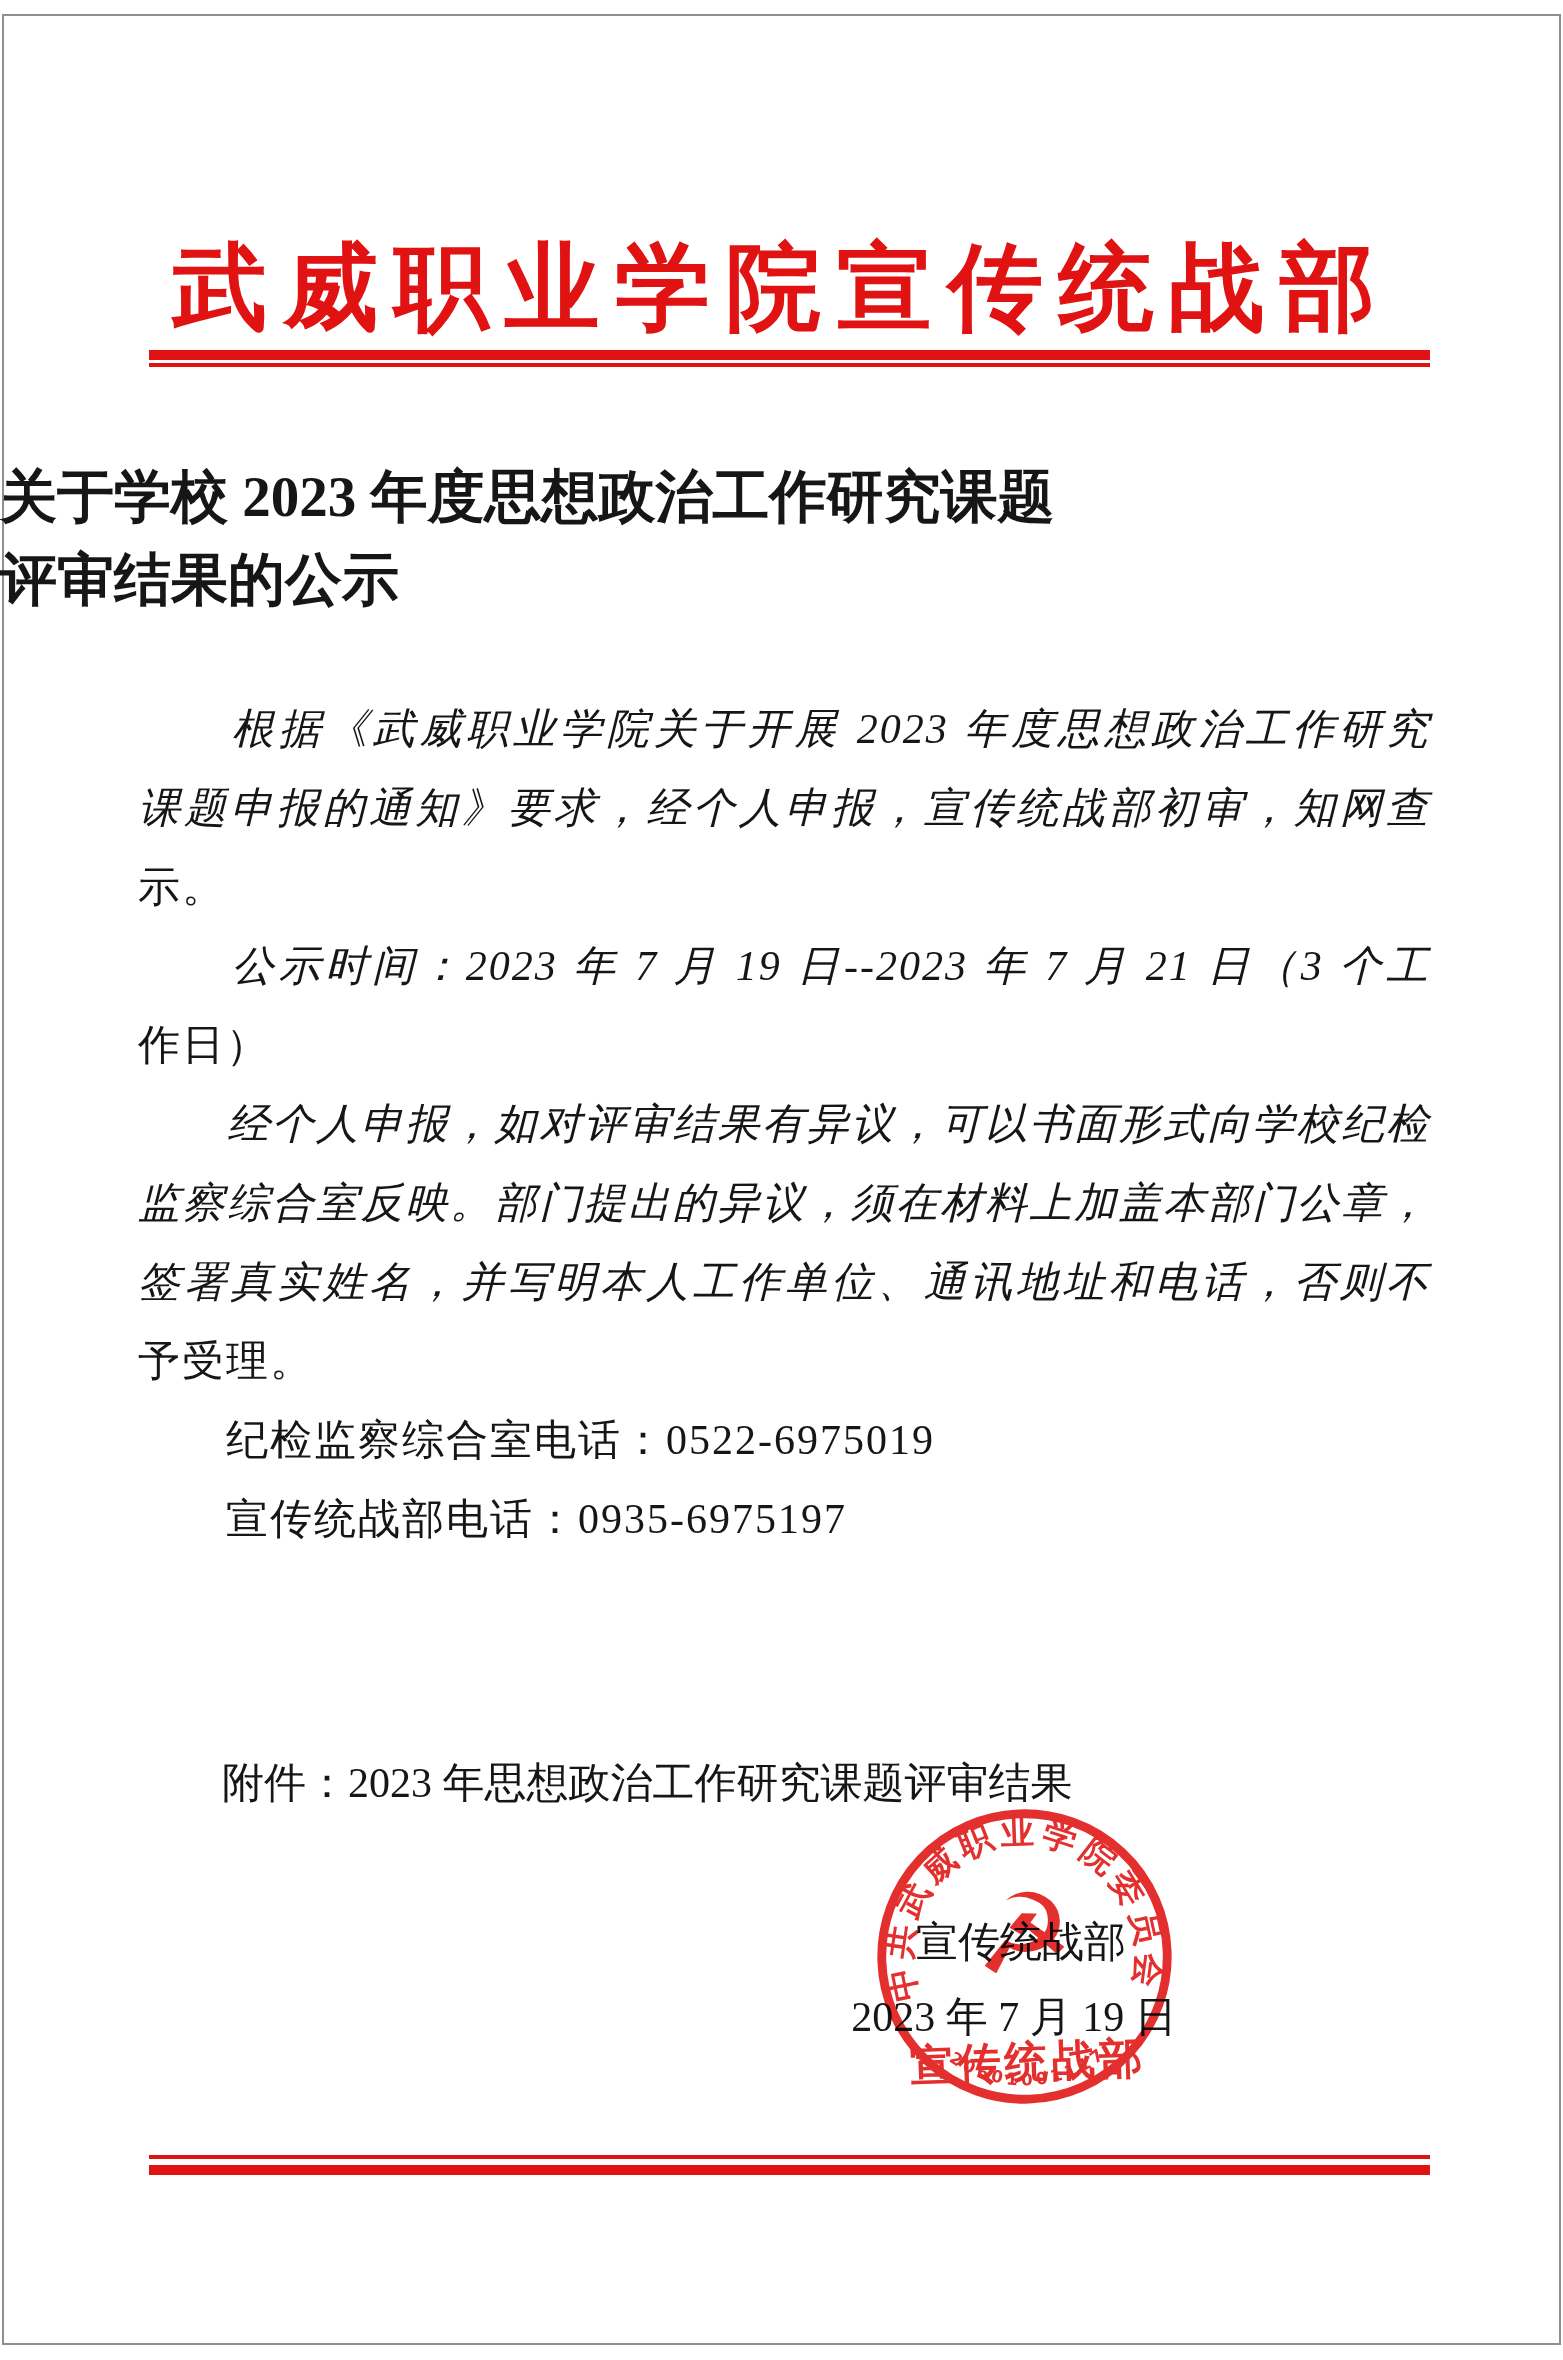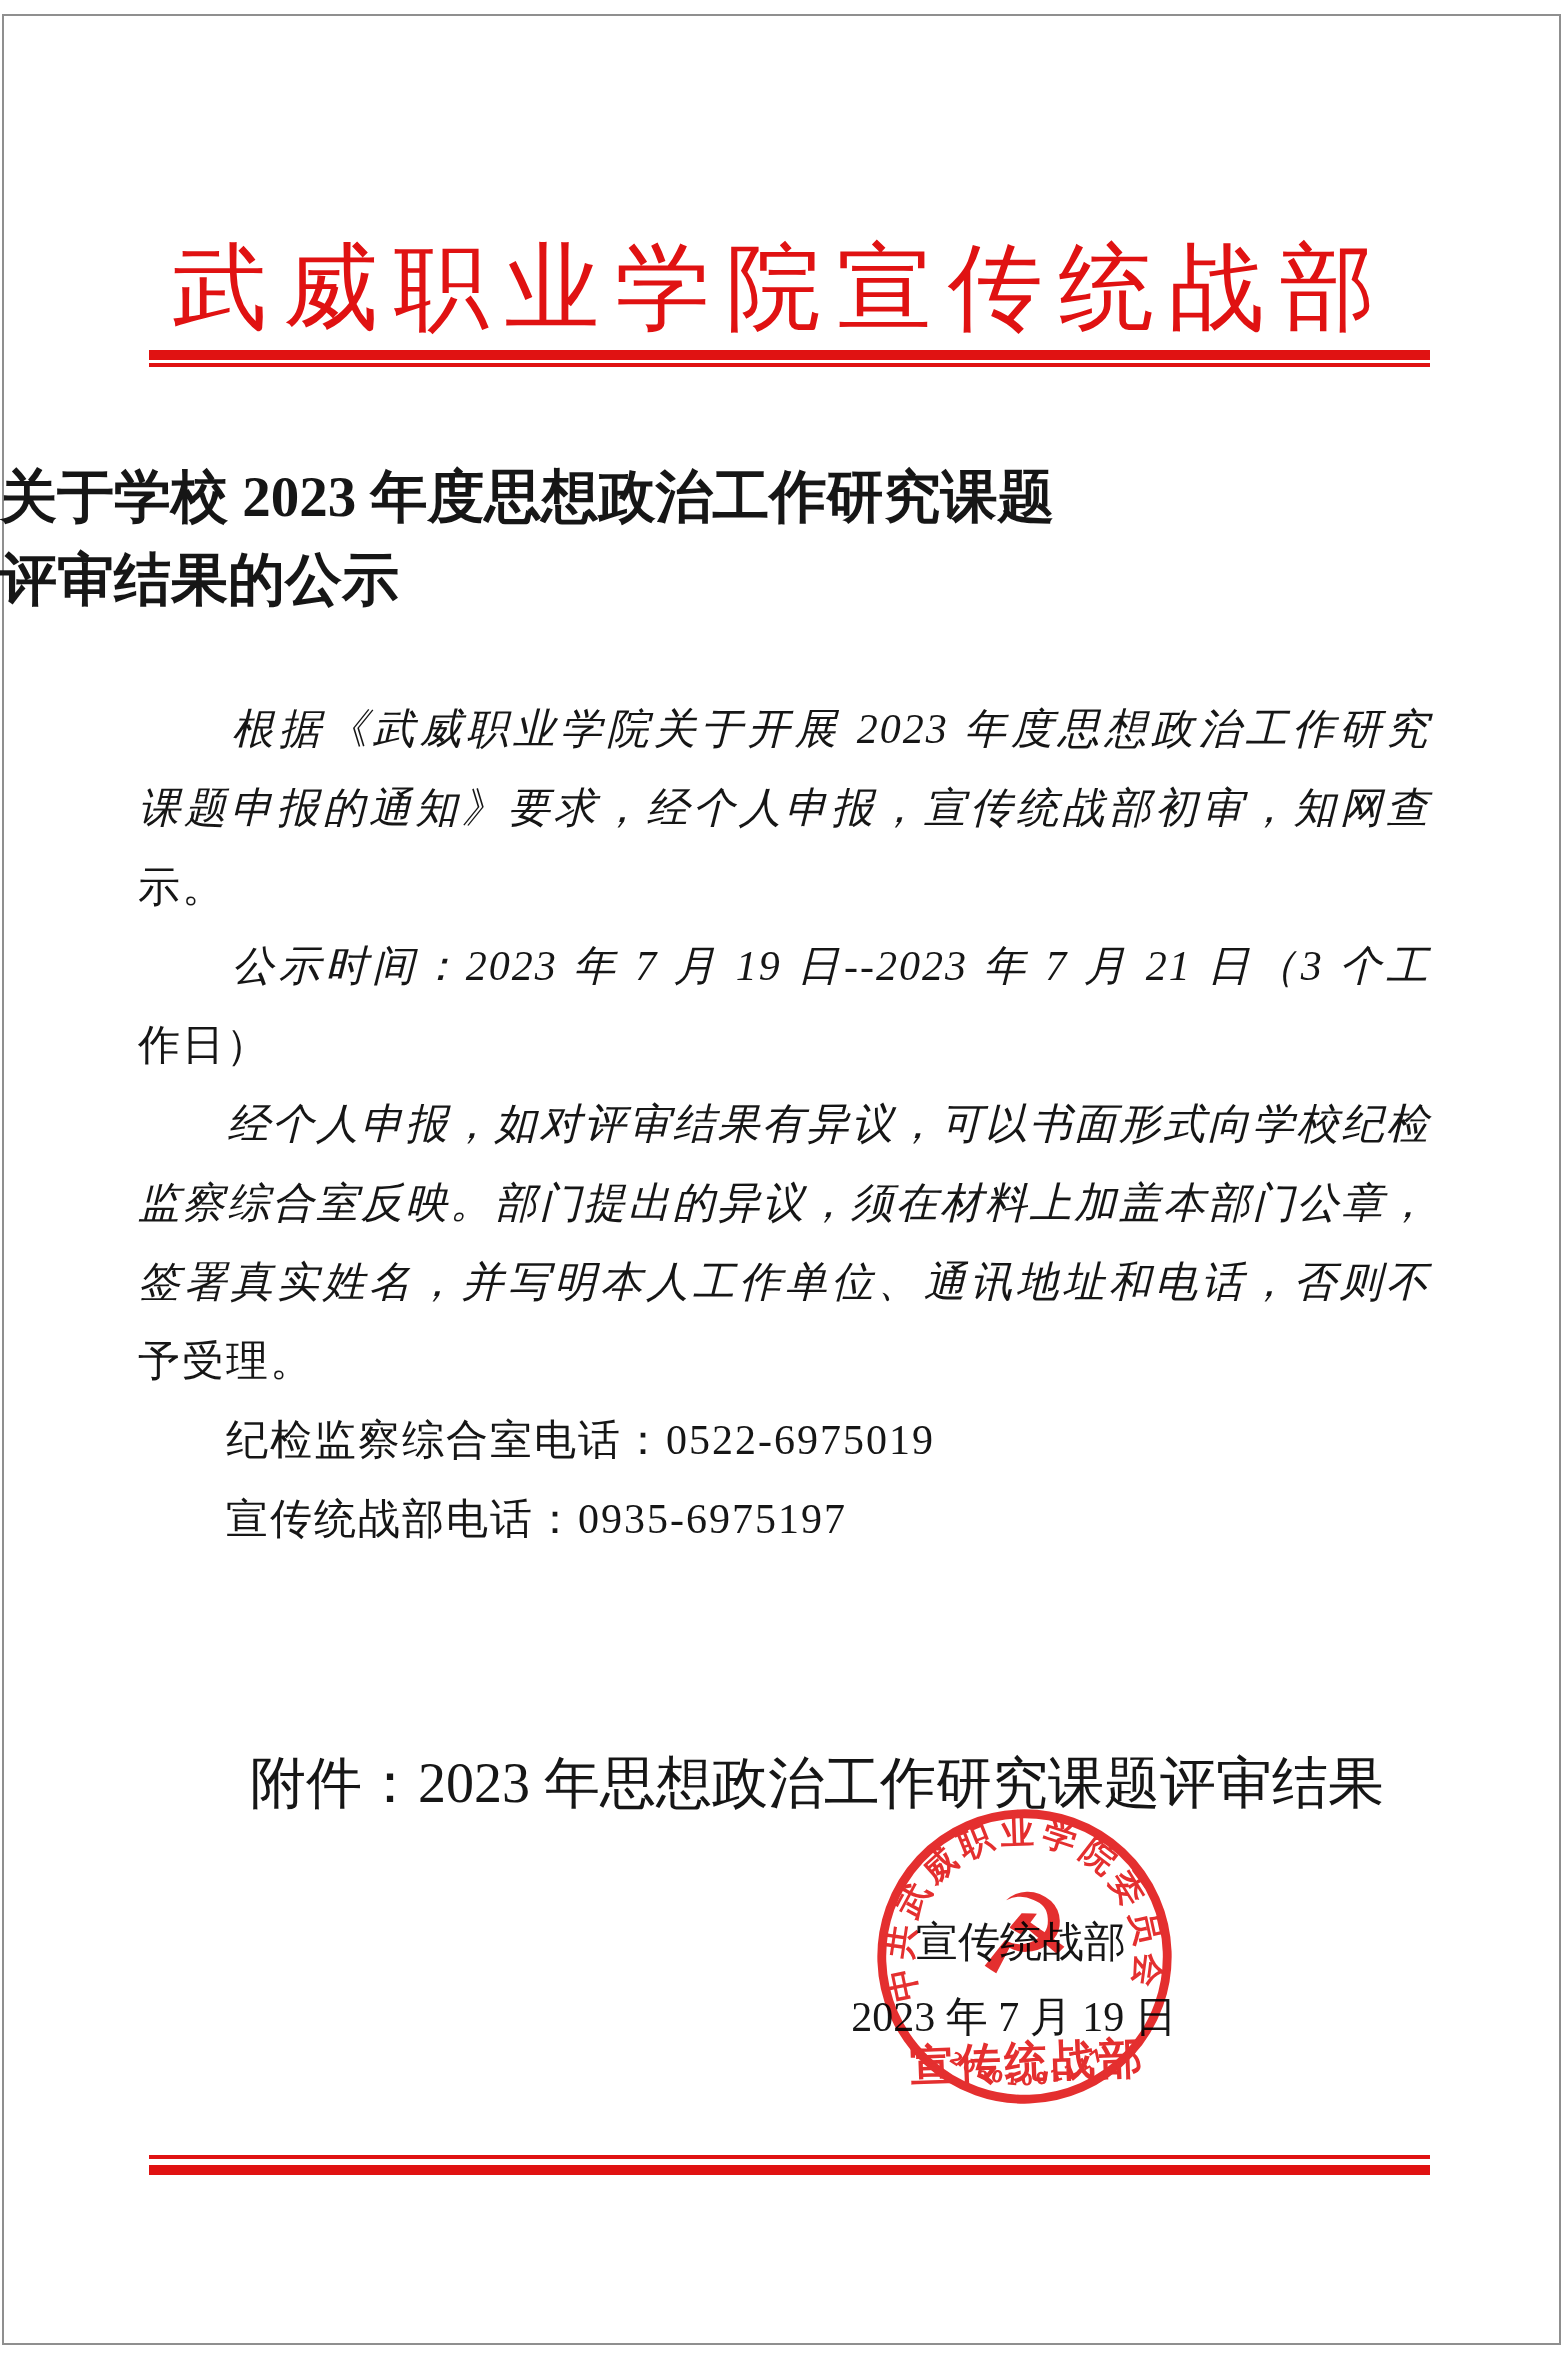--- a/index.html
+++ b/index.html
@@ -1,32 +1,32 @@
 <!DOCTYPE html>
 <html style="--brand-red: #e01212; --seal-red: #e32323; --text: #161616; --border-grey: #8f8f8f;"><head>
 <meta charset="utf-8">
 <style>
   html,body{margin:0;padding:0;background:#ffffff;}
   #canvas{position:relative;width:1563px;height:2360px;background:#fff;overflow:hidden;
           font-family:"Liberation Serif","DejaVu Serif",serif;color:var(--text,#161616);}
   .page-frame{position:absolute;left:2px;top:13.8px;width:1555px;height:2327px;
               border:2px solid var(--border-grey,#8f8f8f);pointer-events:none;}
   .letterhead{position:absolute;top:225px;left:0;width:100%;text-align:center;white-space:nowrap;
-              font-size:95px;font-weight:normal;letter-spacing:15.8px;color:var(--brand-red,#e01212);}
+              font-size:95px;font-weight:bold;letter-spacing:15.8px;color:var(--brand-red,#e01212);}
   .rule{position:absolute;left:149px;width:1281px;background:var(--brand-red,#e01212);}
   .hdr-thick{top:350px;height:9.9px;}
   .hdr-thin{top:363px;height:3.9px;}
   .ftr-thin{top:2155px;height:3.9px;}
   .ftr-thick{top:2165px;height:9.9px;}
   .doc-title{position:absolute;top:455px;left:0;width:100%;
              font-size:57px;font-weight:bold;line-height:83px;}
   .body-block{position:absolute;top:690px;left:138px;width:1292px;font-size:42px;}
   .line{height:79px;line-height:79px;white-space:nowrap;letter-spacing:2px;}
   .line.j{white-space:normal;text-align:justify;text-align-last:justify;text-justify:inter-character;font-style:italic;}
-  .attachment{position:absolute;top:1744px;left:138px;width:1292px;font-size:56px;line-height:79px;}
+  .attachment{position:absolute;top:1744px;left:138px;width:1292px;font-size:42px;line-height:79px;}
   .sig-dept{position:absolute;top:1919px;left:898px;width:246px;text-align:center;font-size:42px;line-height:47px;}
   .sig-date{position:absolute;top:1994px;left:827px;width:374px;text-align:center;font-size:42px;line-height:47px;}
   .stamp{position:absolute;left:867px;top:1799px;width:315px;height:315px;
          mix-blend-mode:multiply;opacity:.95;transform:rotate(-2deg);}
   .stamp svg{overflow:visible;}
   .seal-ring{fill:none;stroke:var(--seal-red,#e32323);stroke-width:9px;}
   .seal-arc{font-size:34px;font-weight:bold;letter-spacing:6px;fill:var(--seal-red,#e32323);
             font-family:"Liberation Serif","DejaVu Serif",serif;}
   .seal-emblem{font-size:112px;text-anchor:middle;fill:var(--seal-red,#e32323);
                font-family:"DejaVu Sans",sans-serif;}

